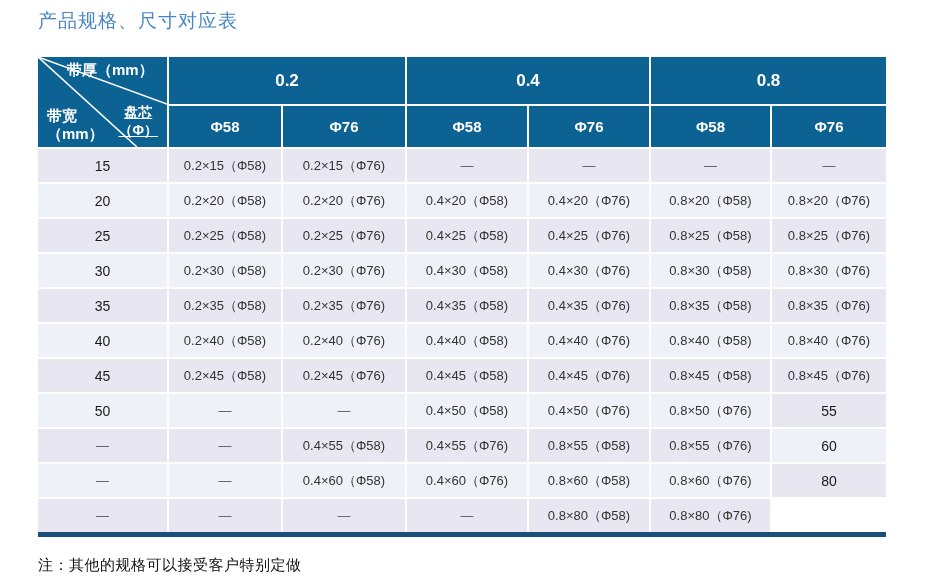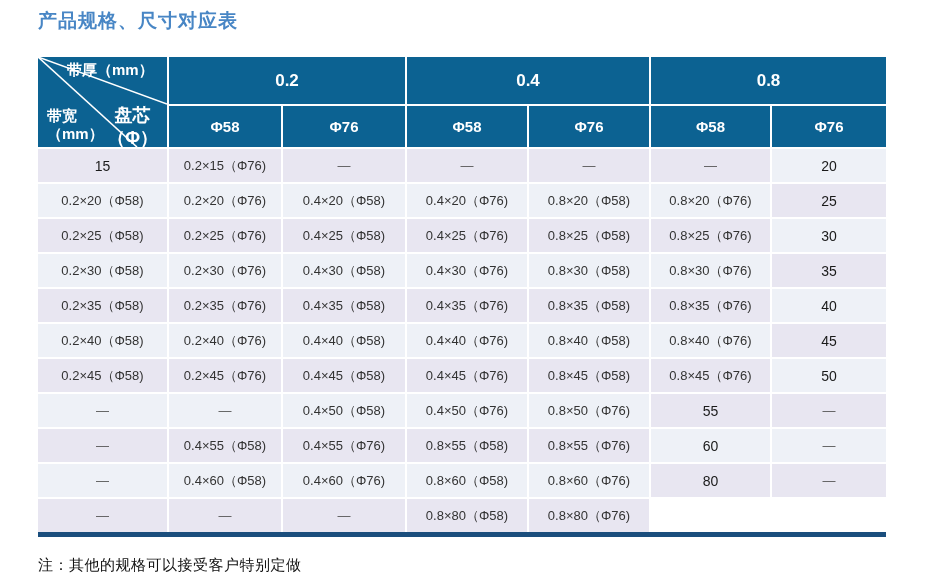--- a/index.html
+++ b/index.html
@@ -10,42 +10,42 @@
     --title-color:#4886C5;
   }
   *{box-sizing:border-box;}
   html,body{margin:0;padding:0;}
   body{
     width:946px;height:582px;background:#ffffff;overflow:hidden;position:relative;
     font-family:"Liberation Sans","DejaVu Sans",sans-serif;
   }
   .page-title{
     position:absolute;left:38px;top:8px;margin:0;
-    font-size:19px;font-weight:bold;color:var(--title-color);
+    font-size:19px;font-weight:normal;color:var(--title-color);
     letter-spacing:1px;
   }
   .table-wrap{position:absolute;left:38px;top:57px;width:784px;}
   .spec-table{
     display:grid;
     grid-template-columns:129px 112px 122px 120px 120px 119px 114px;
     grid-template-rows:47px 41px repeat(11,33px);
     gap:2px;background:#ffffff;width:848px;
   }
   .cell{display:flex;align-items:center;justify-content:center;white-space:nowrap;}
   .hdr{background:var(--header-bg);color:#ffffff;font-weight:bold;}
   .group-cell{font-size:17px;}
   .sub-cell{font-size:15px;}
   .corner-cell{
     grid-row:1/3;grid-column:1;position:relative;
     background:var(--header-bg);color:#ffffff;font-weight:bold;
   }
   .corner-cell svg{position:absolute;left:0;top:0;width:100%;height:100%;}
   .corner-lbl{position:absolute;line-height:1.25;}
   .lbl-thickness{top:4px;left:29px;font-size:15px;}
-  .lbl-core{top:47px;right:9px;font-size:18px;text-align:center;}
+  .lbl-core{top:47px;right:9px;font-size:14px;text-align:center;text-decoration:underline;}
   .lbl-width{bottom:3px;left:9px;font-size:15px;}
   .data-cell{font-size:13px;color:#333333;}
   .width-cell{font-size:14px;color:#1a1a1a;}
   .dash{color:#555555;}
   .row-odd{background:var(--row-odd);}
   .row-even{background:var(--row-even);}
   .bottom-bar{width:848px;height:5px;background:var(--bottom-bar);}
   .note{
     margin:0;position:absolute;left:38px;top:556px;
     font-size:15px;color:#111111;letter-spacing:0.5px;
@@ -74,20 +74,21 @@
     <div class="cell hdr group-cell" style="grid-row:1;grid-column:6/8;">0.8</div>
 
     <div class="cell hdr sub-cell" style="grid-row:2;grid-column:2;">Φ58</div>
     <div class="cell hdr sub-cell" style="grid-row:2;grid-column:3;">Φ76</div>
     <div class="cell hdr sub-cell" style="grid-row:2;grid-column:4;">Φ58</div>
     <div class="cell hdr sub-cell" style="grid-row:2;grid-column:5;">Φ76</div>
     <div class="cell hdr sub-cell" style="grid-row:2;grid-column:6;">Φ58</div>
     <div class="cell hdr sub-cell" style="grid-row:2;grid-column:7;">Φ76</div>
 
   <div class="cell width-cell row-odd">15</div>
+      <div class="cell data-cell row-odd">0.2×15（Φ58)</div>
       <div class="cell data-cell row-odd">0.2×15（Φ76)</div>
       <div class="cell data-cell row-odd dash">—</div>
       <div class="cell data-cell row-odd dash">—</div>
       <div class="cell data-cell row-odd dash">—</div>
       <div class="cell data-cell row-odd dash">—</div>
       <div class="cell width-cell row-even">20</div>
       <div class="cell data-cell row-even">0.2×20（Φ58)</div>
       <div class="cell data-cell row-even">0.2×20（Φ76)</div>
       <div class="cell data-cell row-even">0.4×20（Φ58)</div>
       <div class="cell data-cell row-even">0.4×20（Φ76)</div>

